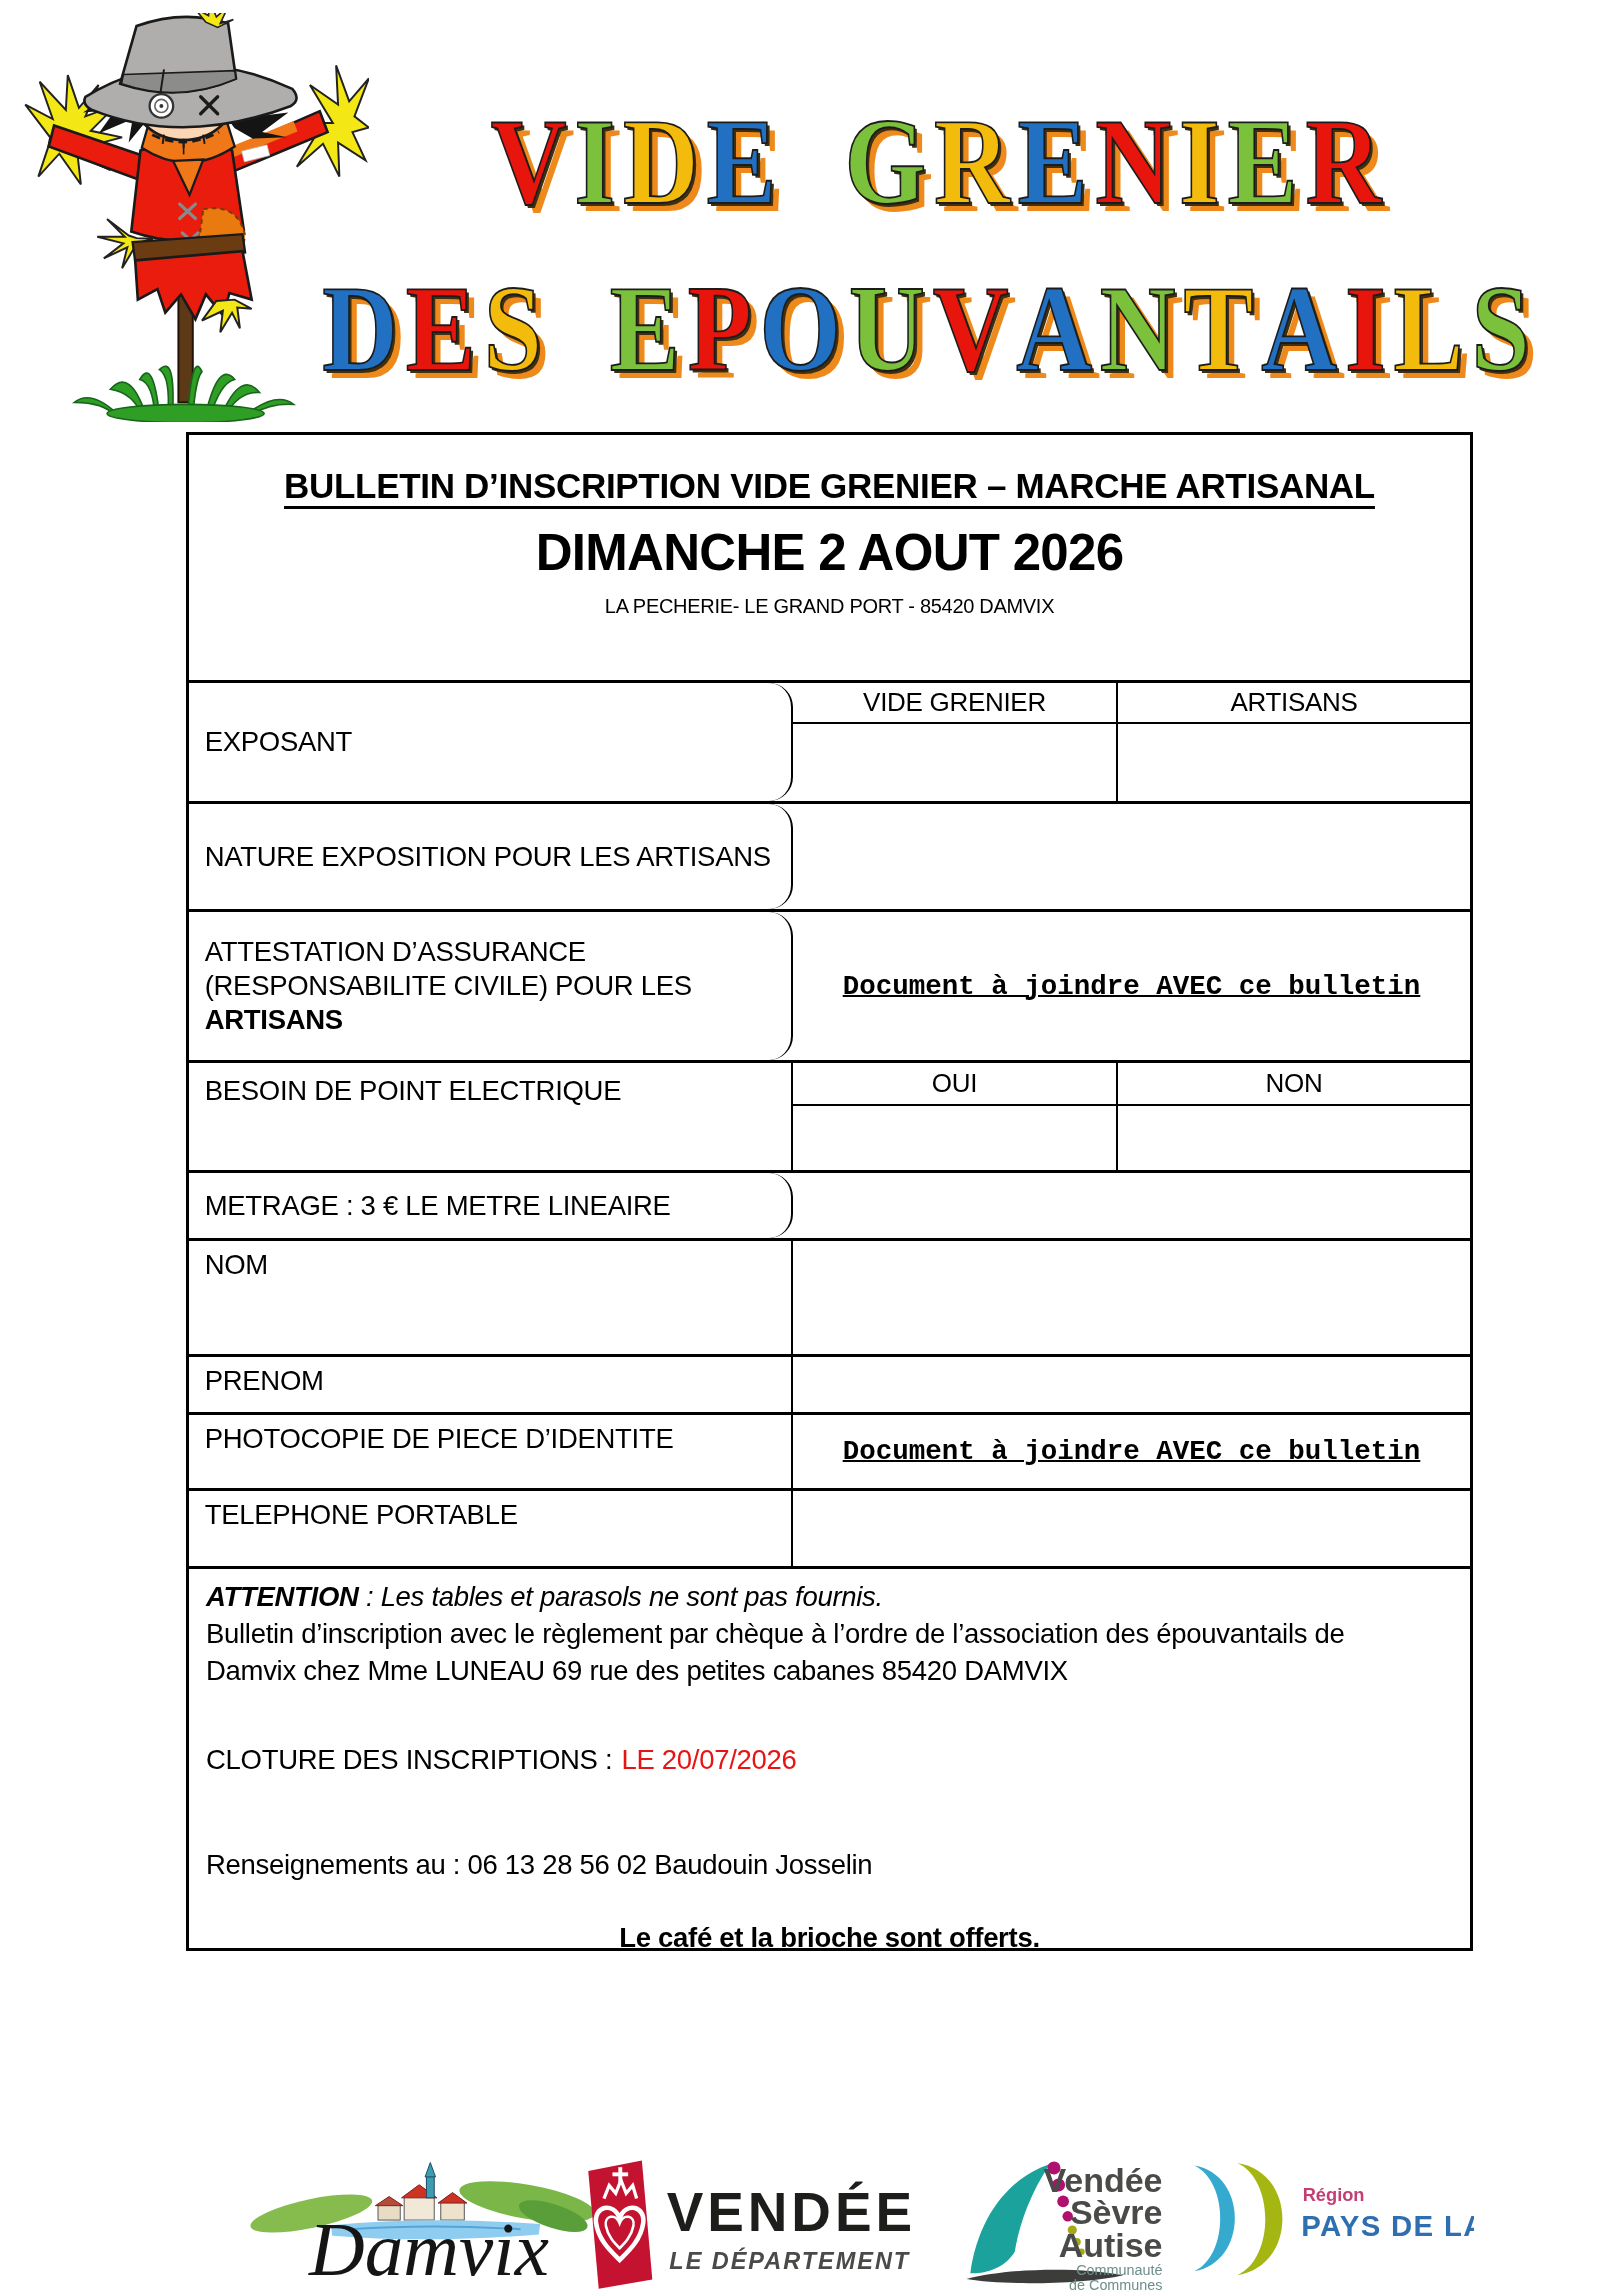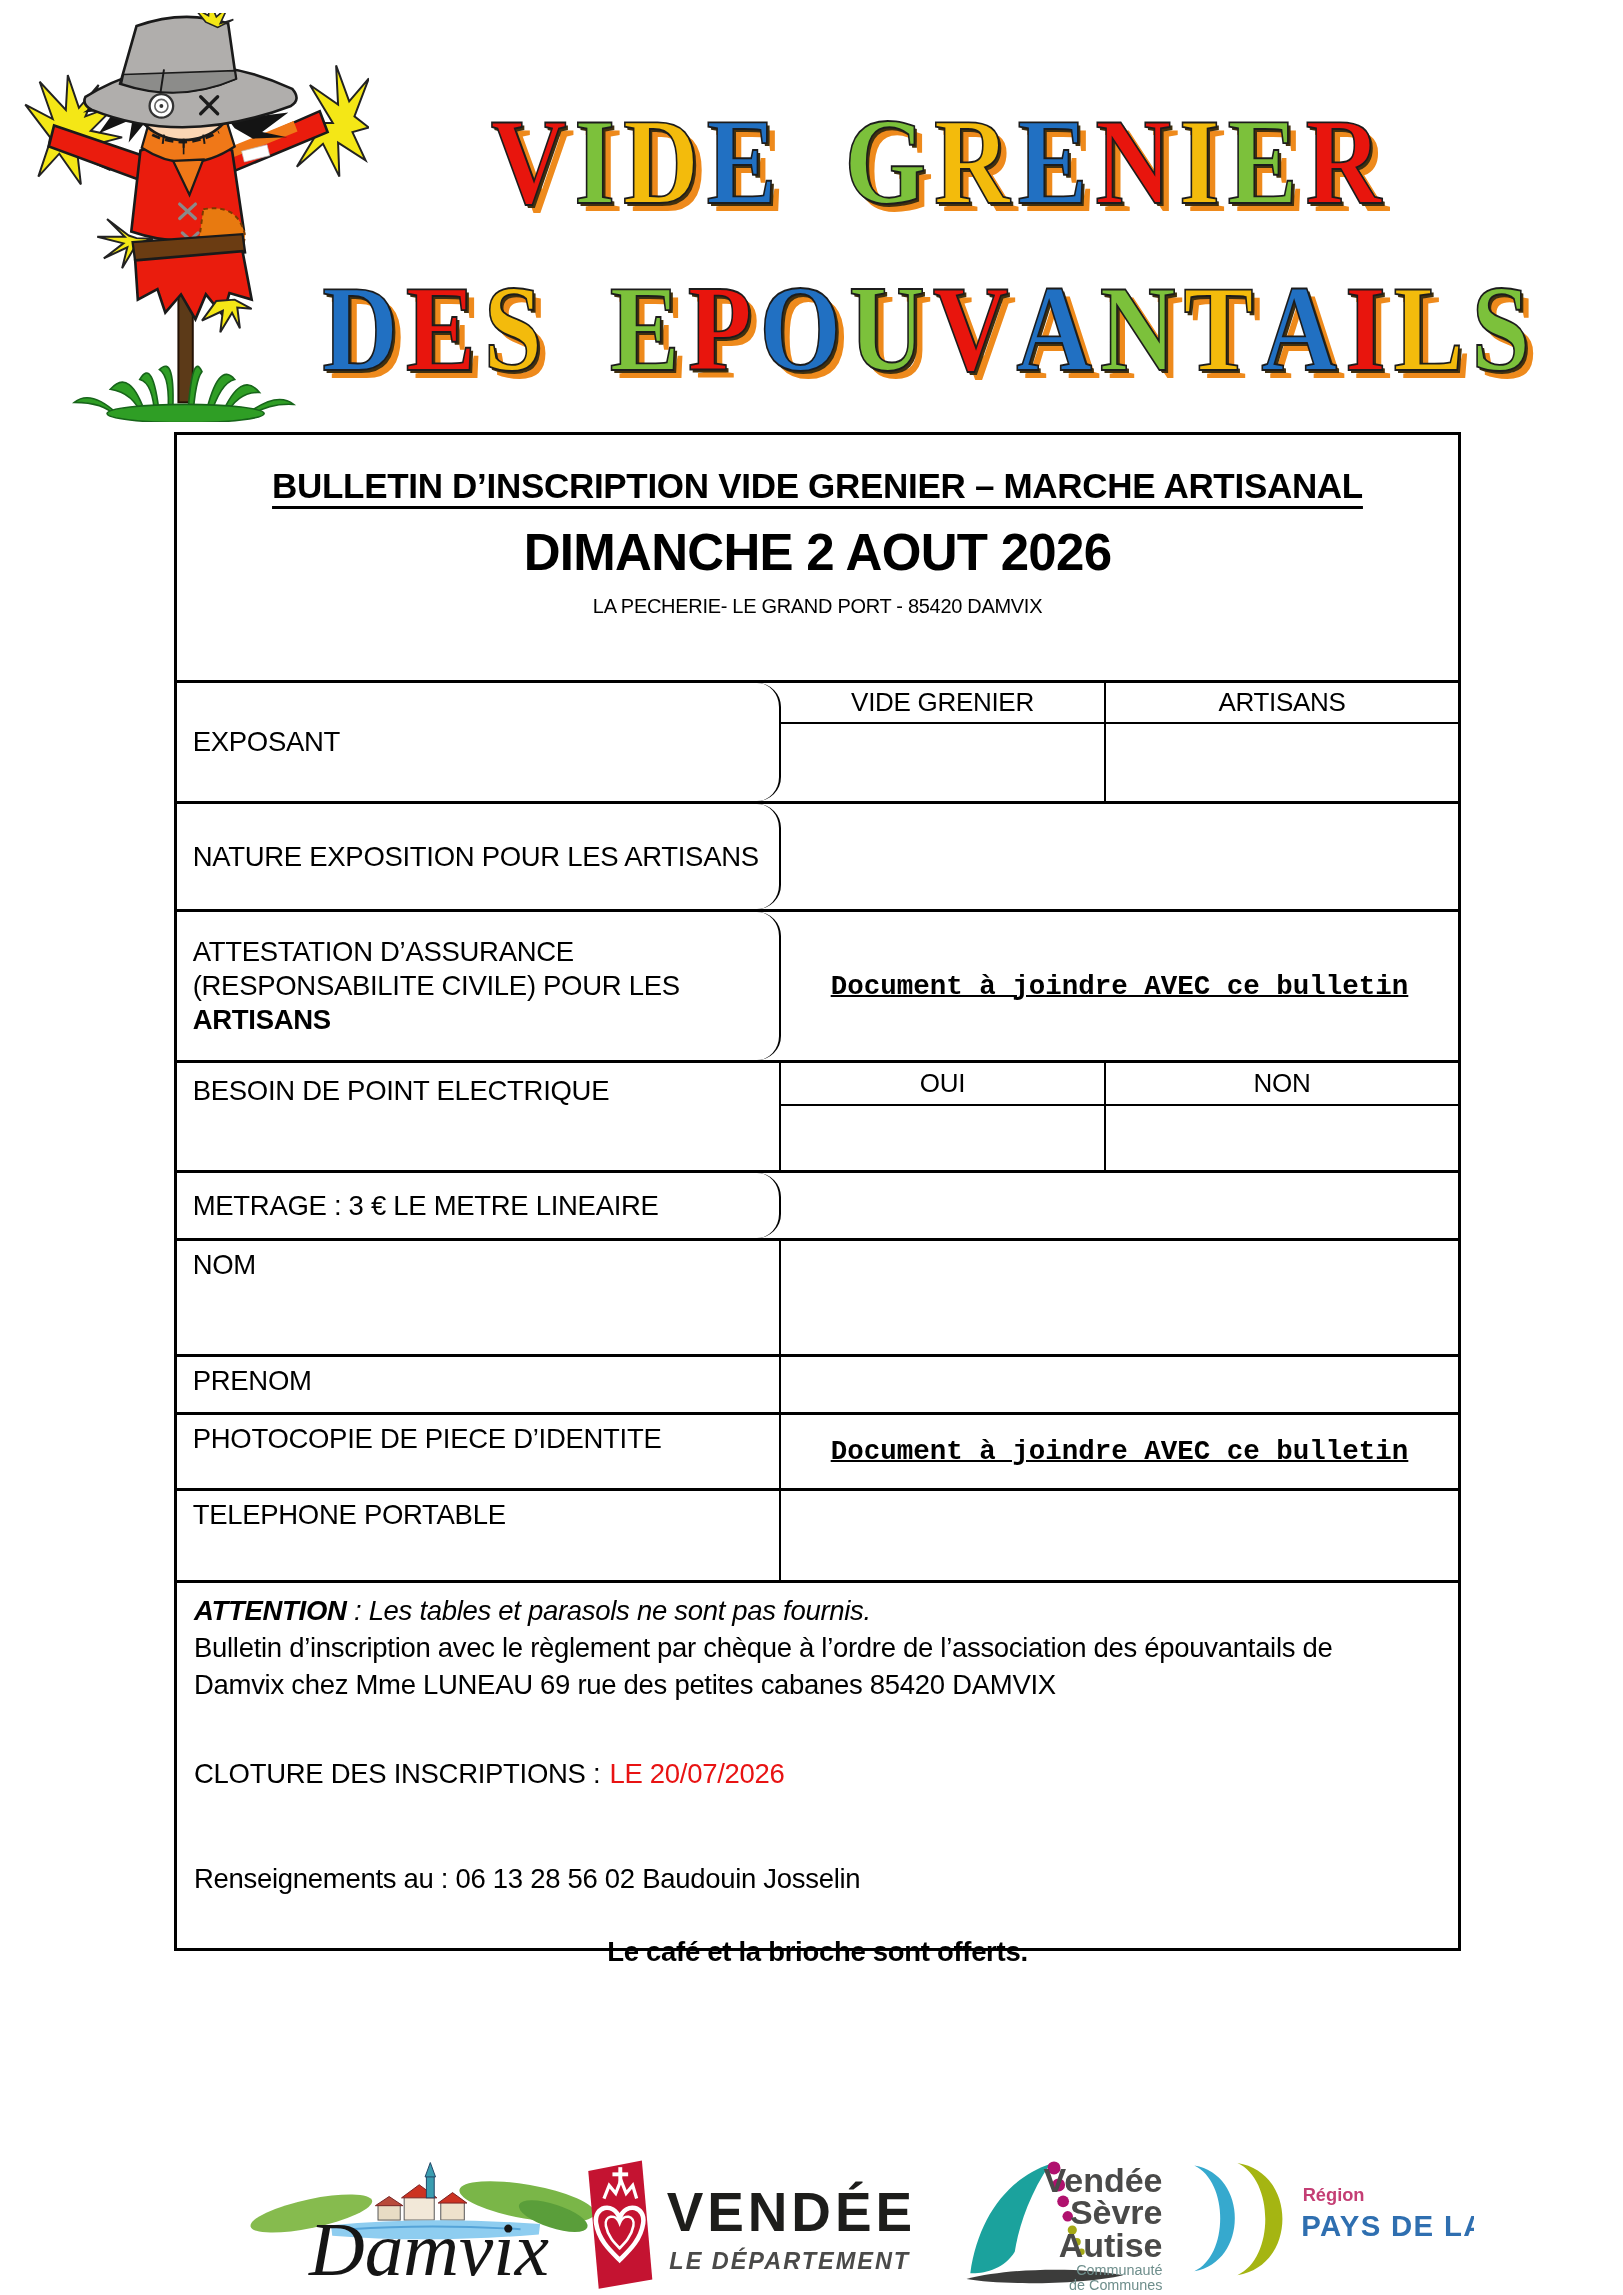--- a/index.html
+++ b/index.html
@@ -20,21 +20,21 @@
   .banner-line2{left:242px;top:257px;width:1368px;}
   .bl{
     display:inline-block;margin:0 3.9px;
     -webkit-text-stroke:1.6px #1c1c1c;
     text-shadow:2.6px 2.6px 0 #40300f, 7.9px 6.5px 0 #ee8a1c;
   }
   .sp{display:inline-block;width:60px;}
 
   
   .form-box{
-    position:absolute;left:174px;top:432px;width:1287px;height:1519px;
+    position:absolute;left:186px;top:432px;width:1287px;height:1519px;
     border:3.9px solid #000;box-sizing:border-box;background:#fff;
   }
   .form-header{height:245px;box-sizing:border-box;text-align:center;padding-top:31px;}
   .form-title{
     font-size:35px;font-weight:700;letter-spacing:-0.3px;
     text-decoration:underline;text-decoration-thickness:2.6px;text-underline-offset:7.9px;
   }
   .form-date{font-size:51px;font-weight:700;margin-top:17px;letter-spacing:-0.7px;}
   .form-location{font-size:20px;margin-top:13px;letter-spacing:-0.3px;}
 
@@ -42,21 +42,21 @@
   .ftable{border-top:3.3px solid #000;}
   .trow{display:flex;box-sizing:border-box;border-bottom:3.3px solid #000;}
   .r-exposant{height:121px;}
   .r-nature{height:108px;gap:26px;}
   .r-attestation{height:151px;}
   .r-besoin{height:110px;}
   .r-metrage{height:68px;}
   .r-nom{height:116px;}
   .r-prenom{height:58px;}
   .r-photocopie{height:76px;}
-  .r-telephone{height:92px;}
+  .r-telephone{height:78px;}
   .lblcell{
     width:604px;box-sizing:border-box;border-right:2.6px solid #000;
     padding:6.5px 6.5px 6.5px 15.7px;font-size:27.5px;letter-spacing:-0.3px;line-height:34px;
     display:flex;flex-direction:column;justify-content:flex-start;
   }
   .vcenter{justify-content:center;border-radius:24px;}
   .valcell{flex:1;display:flex;align-items:center;justify-content:center;}
   .doc-note{font-size:27.5px;font-weight:700;text-decoration:underline;text-decoration-thickness:2px;font-family:Liberation Mono, monospace;}
   .cols2{flex:1;display:flex;}
   .vcol{width:325px;box-sizing:border-box;border-right:2.6px solid #000;display:flex;flex-direction:column;}

